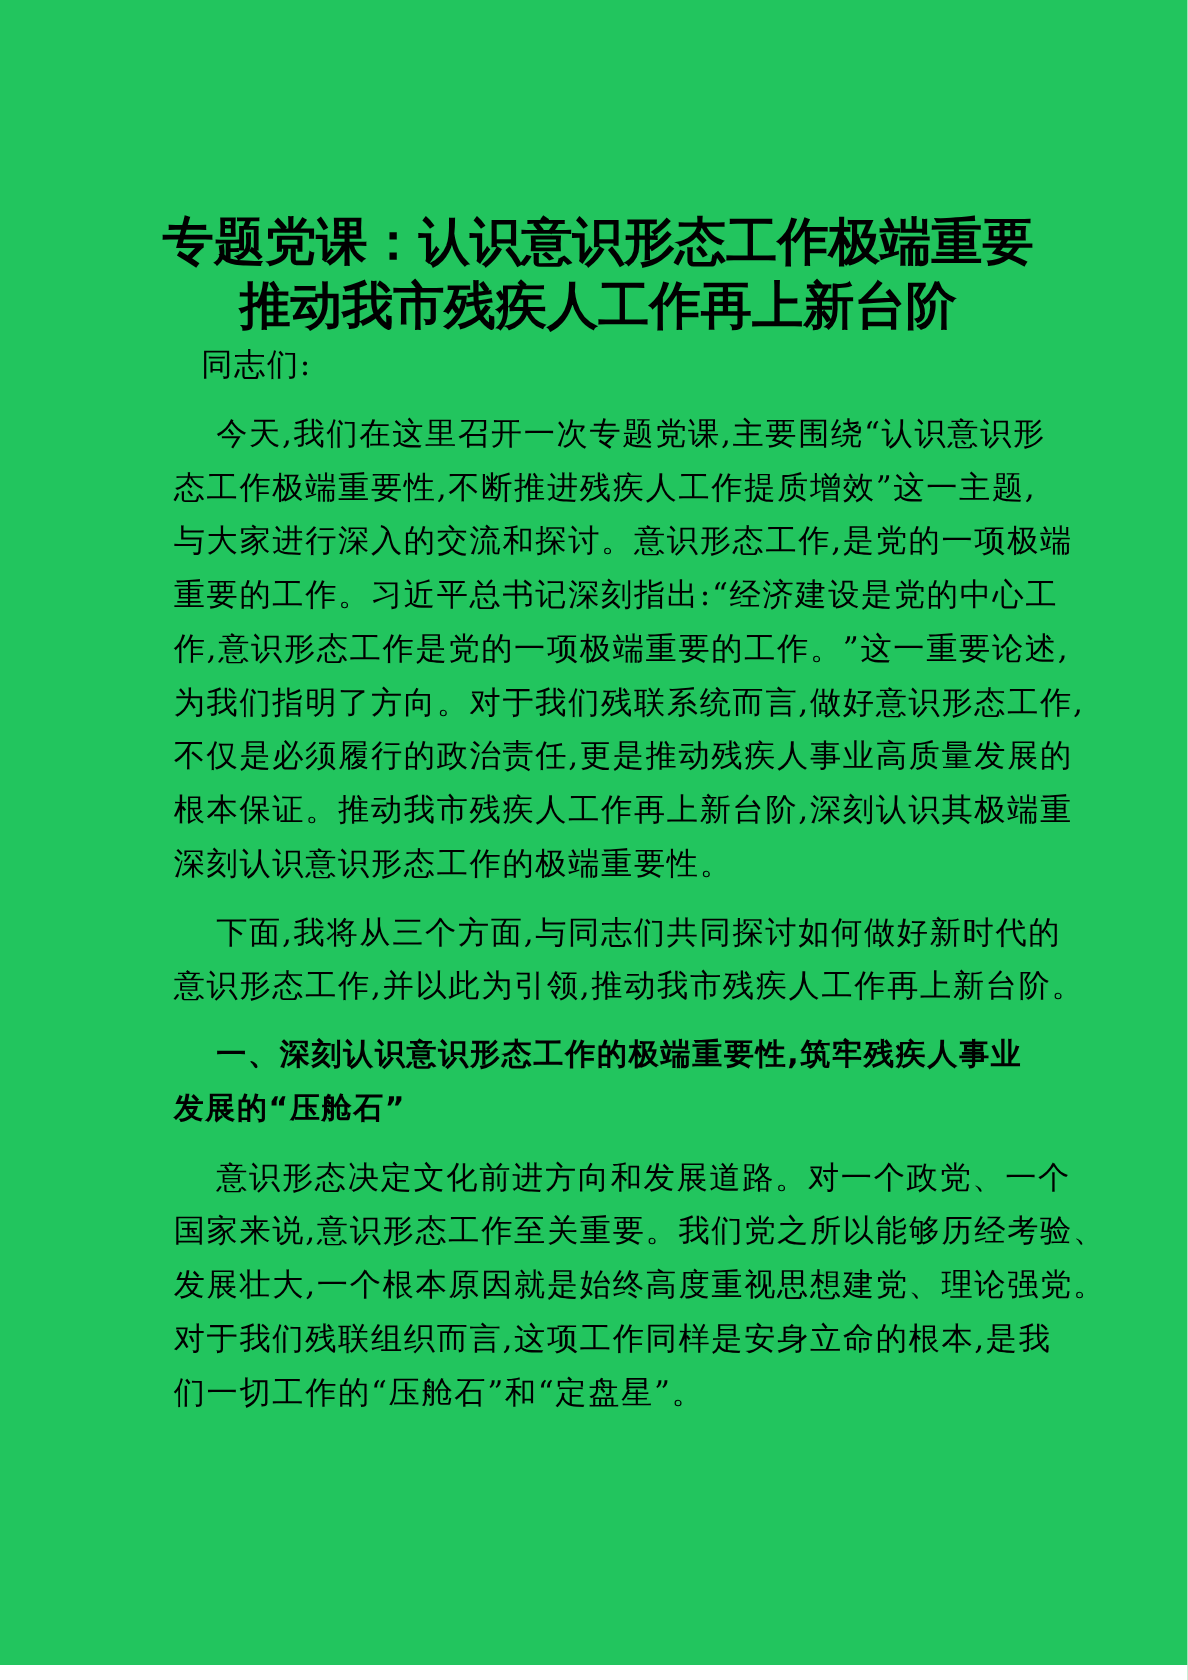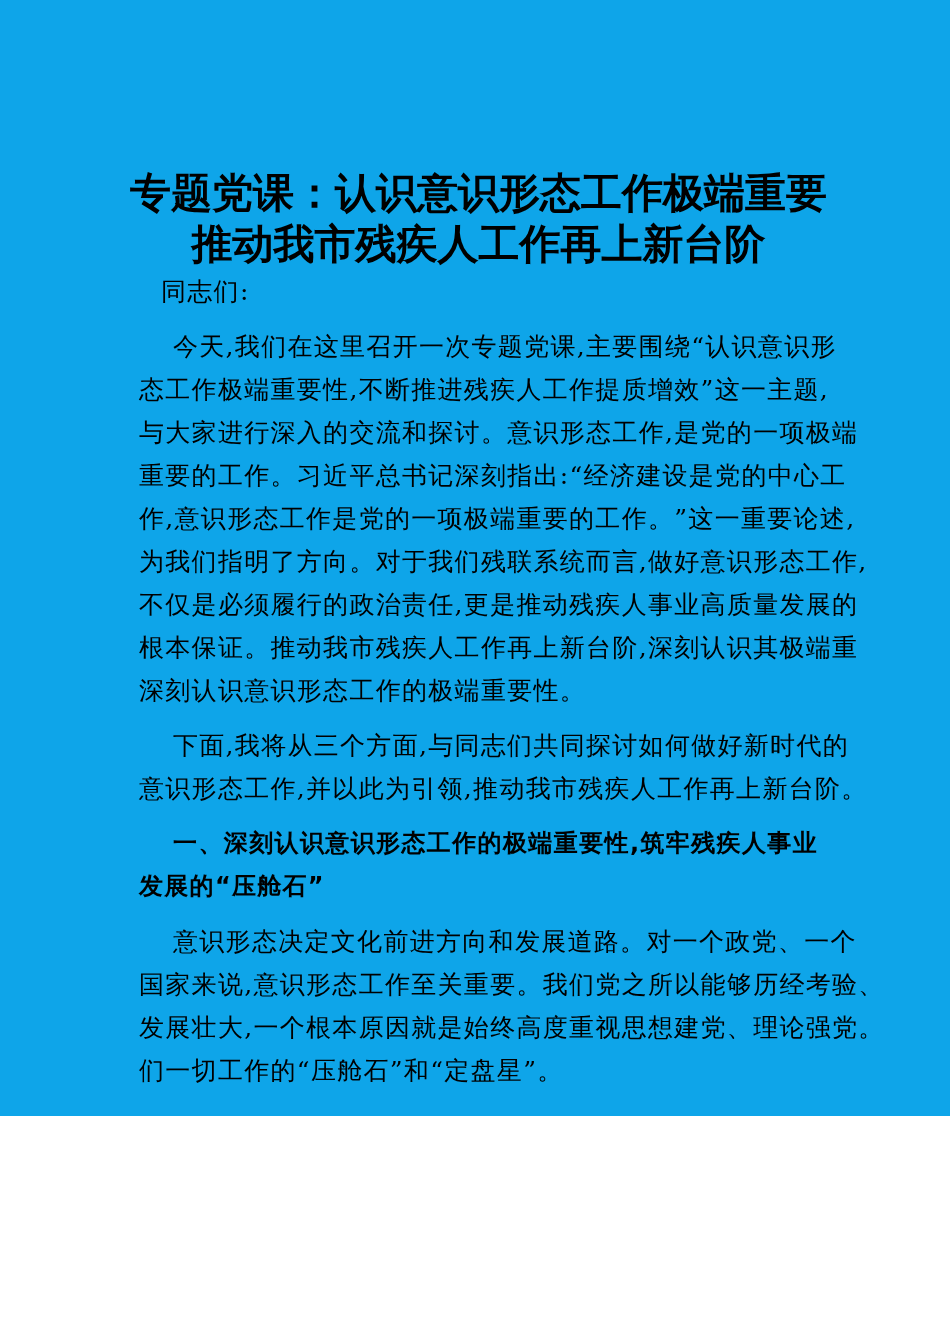--- a/index.html
+++ b/index.html
@@ -1,18 +1,18 @@
 <!DOCTYPE html>
 <html><head>
   <meta charset="utf-8">
   <style>
     html, body { margin: 0; padding: 0; background: #ffffff; }
     body { width: 950px; height: 1344px; position: relative; overflow: hidden; }
     .page {
-      position: absolute; left: 0; top: 0; width: 950px; height: 1116px; background: #0ea5e9;
+      position: absolute; left: 0; top: 0; width: 950px; height: 1332px; background: #22c55e;
     }
     .content {
       position: absolute; left: 127px; top: 168px; width: 703px;
       color: #000000;
       font-family: "DejaVu Serif", "Liberation Serif", serif;
     }
     .title {
       font-family: "DejaVu Sans", "Liberation Sans", sans-serif;
       font-weight: bold; font-size: 41px; line-height: 51px;
       text-align: center; margin: 0; letter-spacing: 0px;
@@ -63,16 +63,17 @@
 
     <div class="para-block">
       <div class="line indent heading">一、深刻认识意识形态工作的极端重要性,筑牢残疾人事业</div>
       <div class="line heading last">发展的“压舱石”</div>
     </div>
 
     <div class="para-block">
       <div class="line indent">意识形态决定文化前进方向和发展道路。对一个政党、一个</div>
       <div class="line">国家来说,意识形态工作至关重要。我们党之所以能够历经考验、</div>
       <div class="line">发展壮大,一个根本原因就是始终高度重视思想建党、理论强党。</div>
+      <div class="line">对于我们残联组织而言,这项工作同样是安身立命的根本,是我</div>
       <div class="line last">们一切工作的“压舱石”和“定盘星”。</div>
     </div>
   </div>
 </div>
 
 </body></html>

